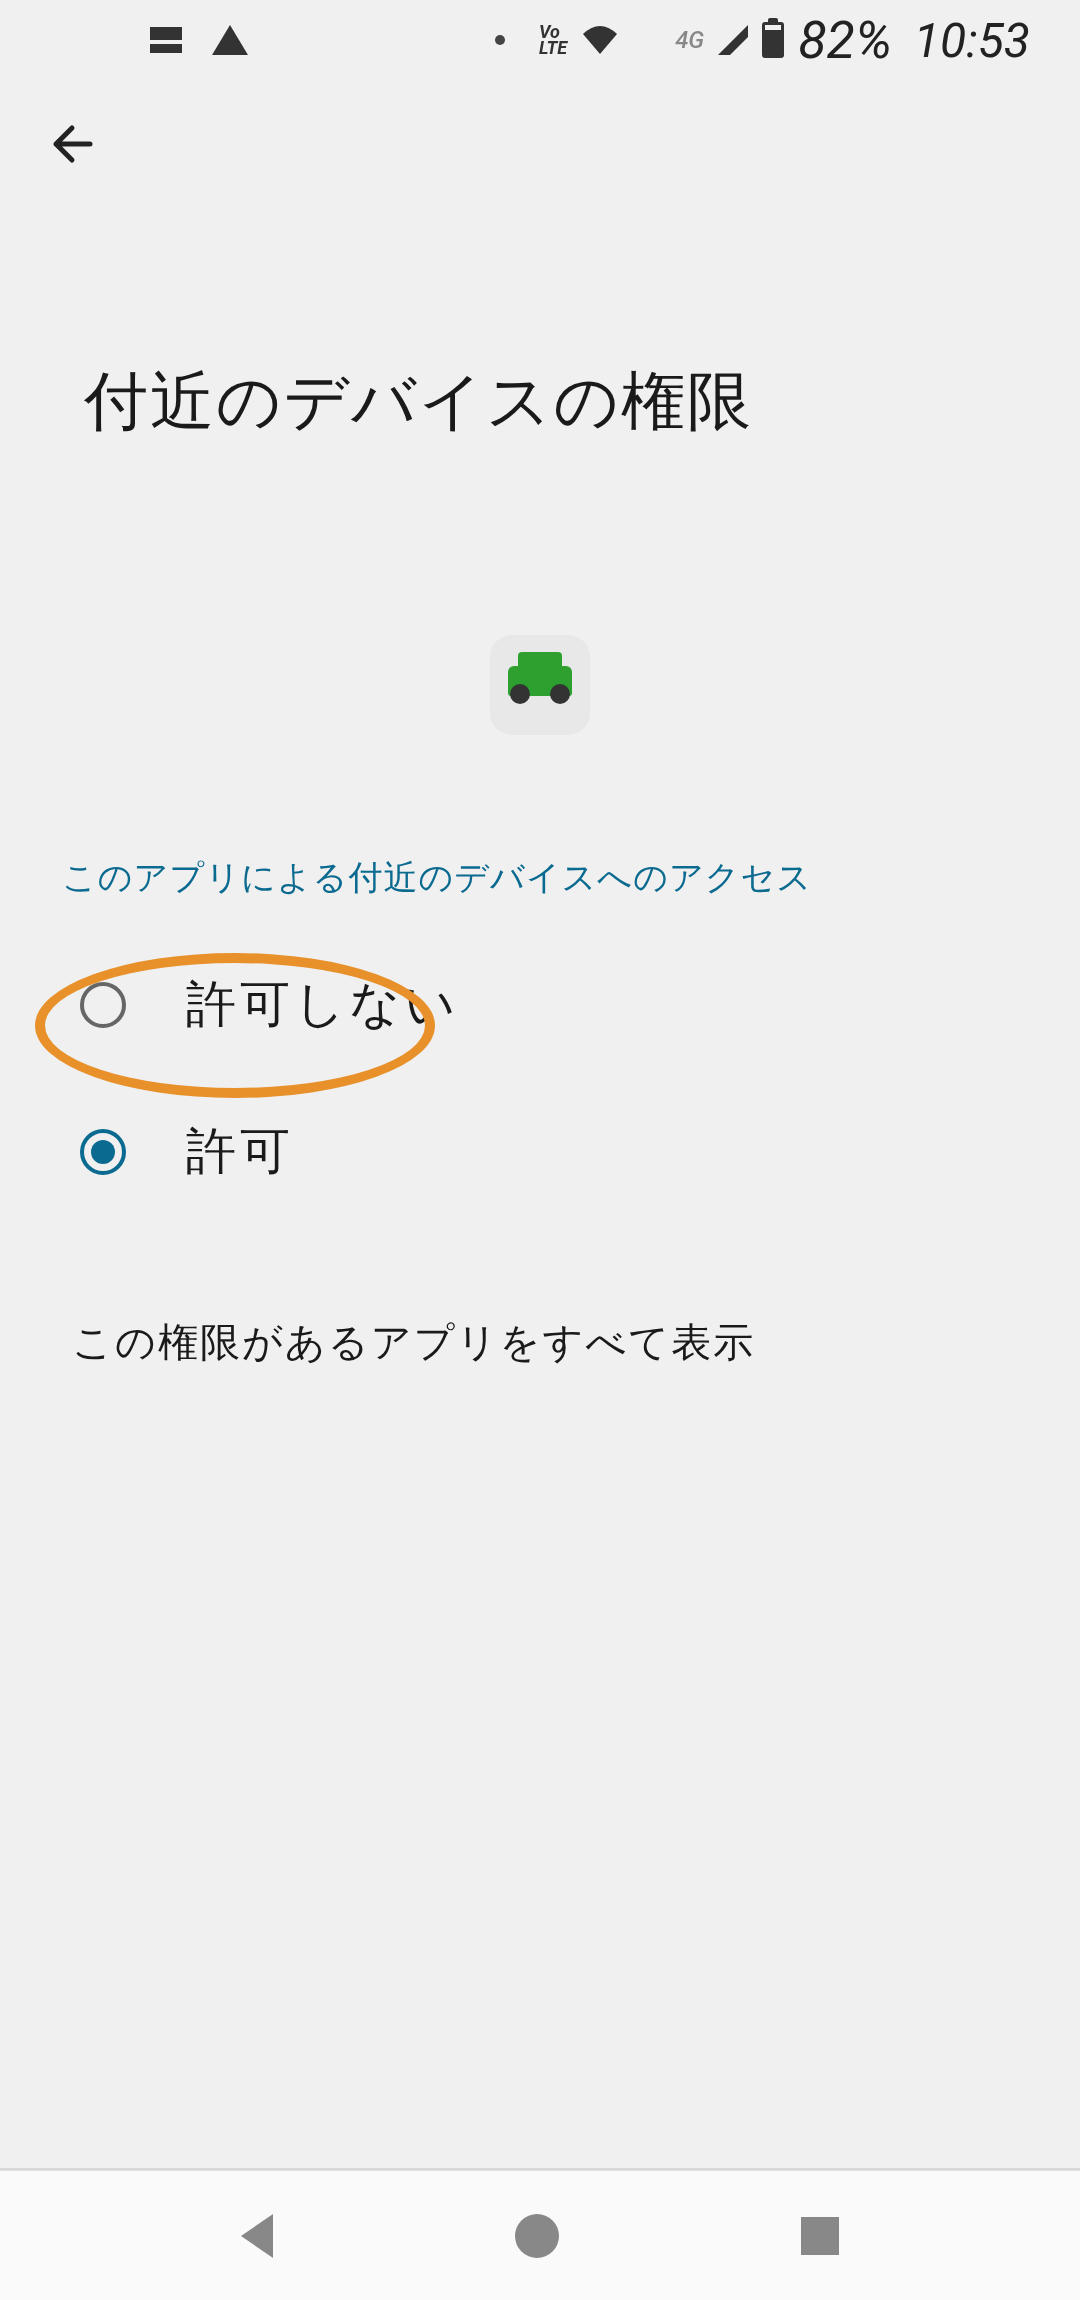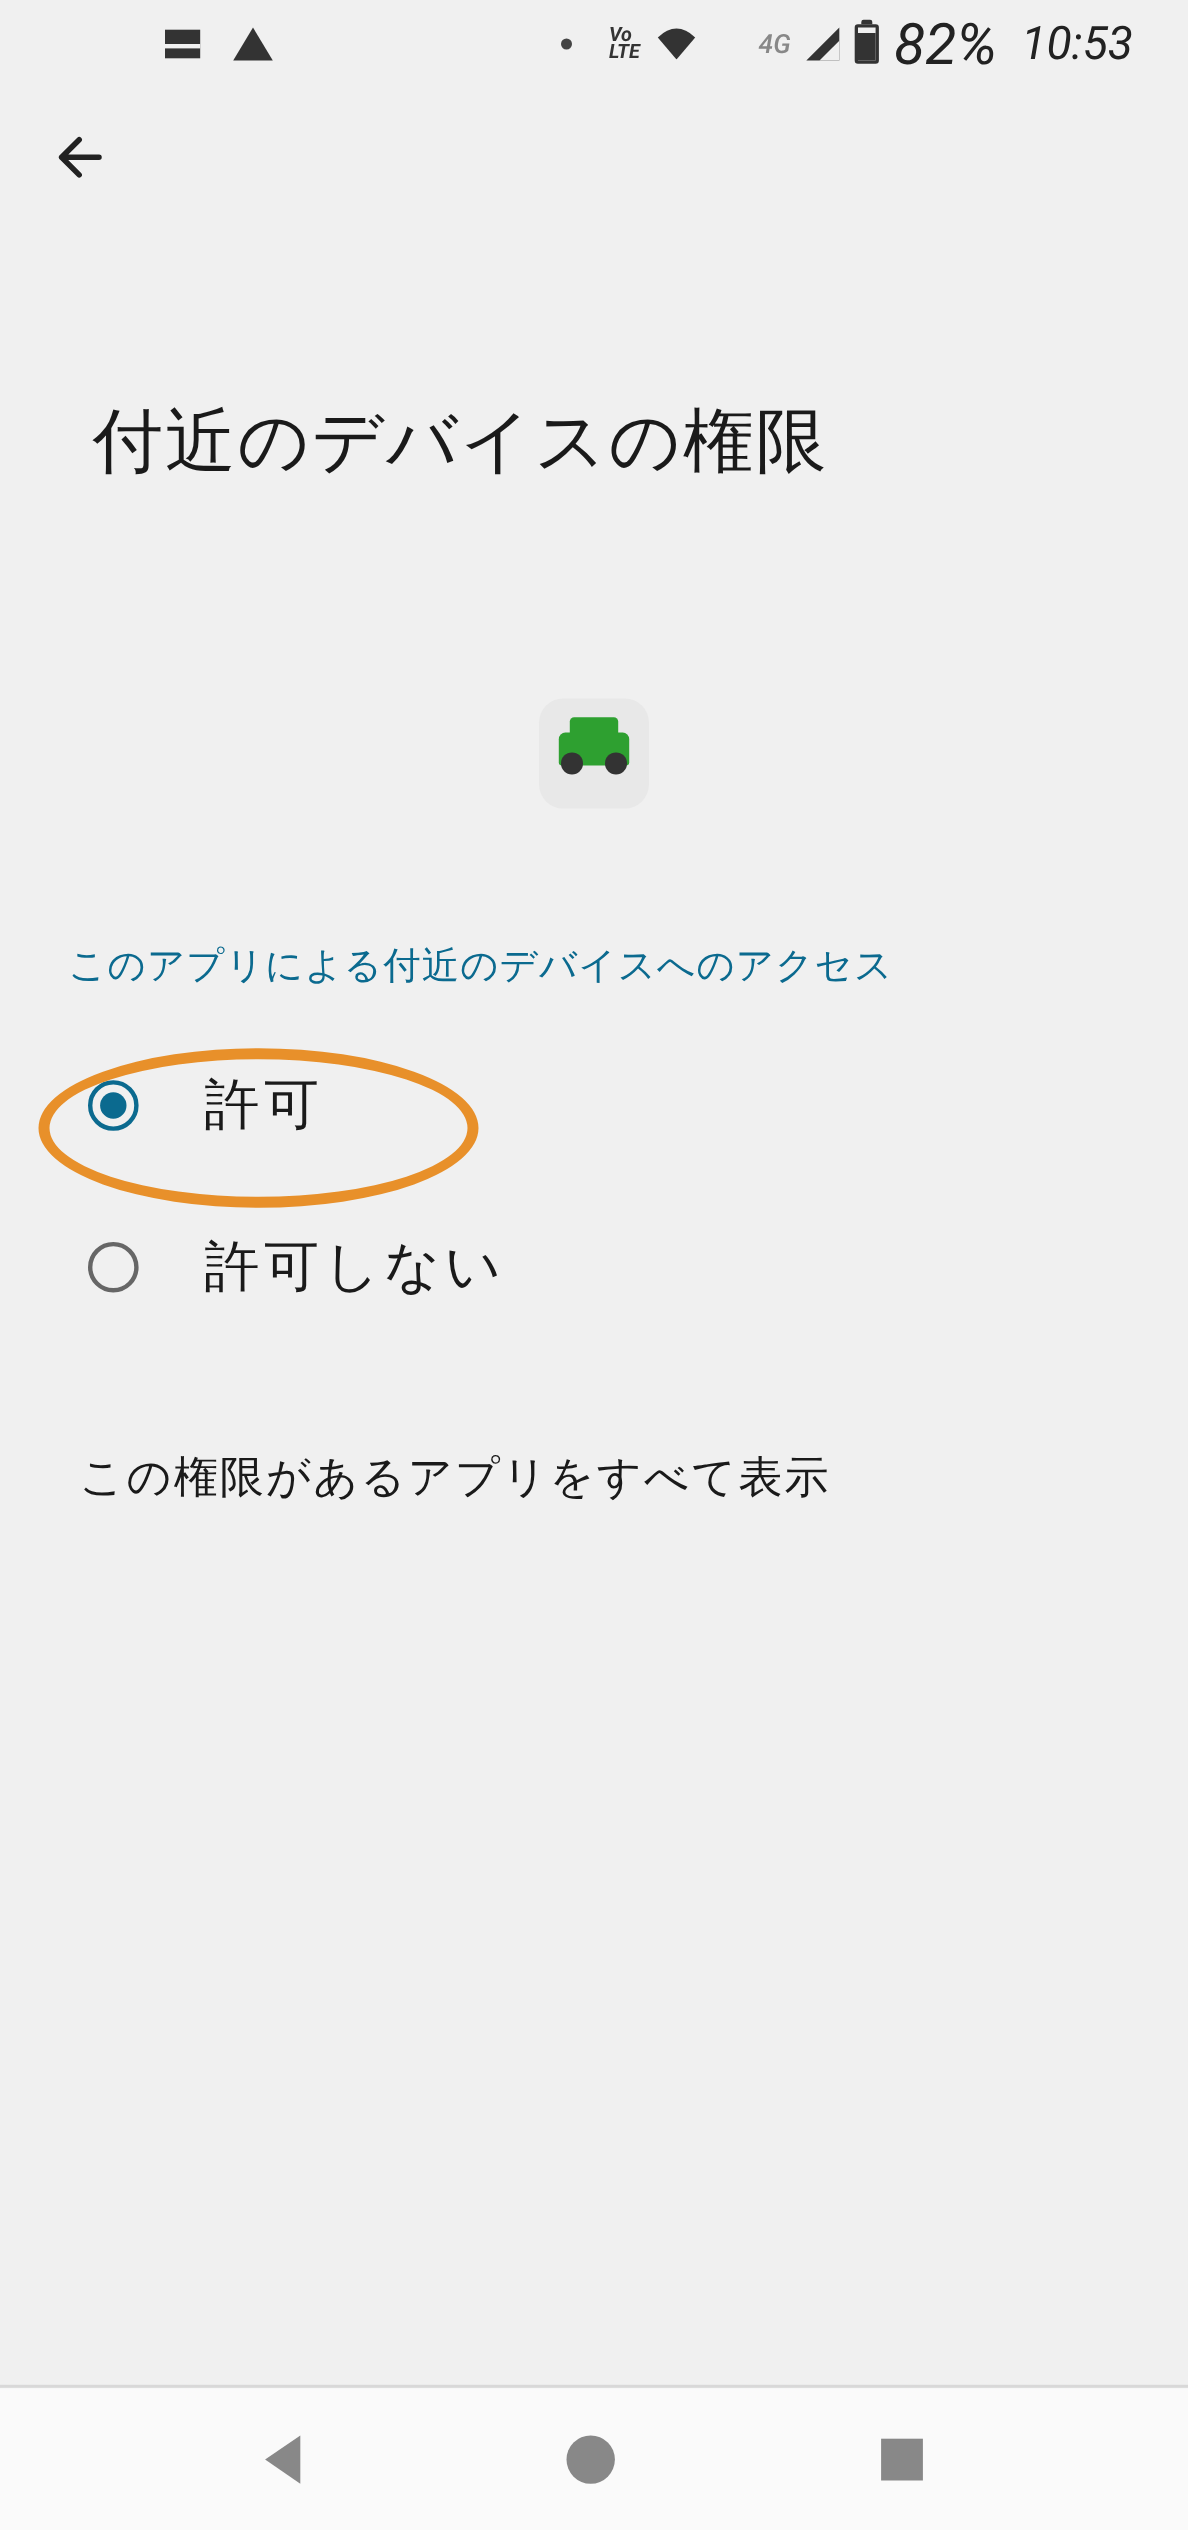--- a/index.html
+++ b/index.html
@@ -132,21 +132,21 @@
       background: #333;
       border-radius: 2px 2px 0 0;
     }
     
     .battery-pct {
       font-size: 52px;
       color: #222;
     }
     
     .clock {
-      font-size: 42px;
+      font-size: 48px;
       color: #222;
       font-weight: 400;
       margin-left: 8px;
     }
     
     
     .back-button {
       padding: 40px 50px;
     }
     
@@ -377,30 +377,30 @@
     </div>
   </div>
 </div>
 
 <div class="section-label">このアプリによる付近のデバイスへのアクセス</div>
 
 <div class="radio-options">
   <div class="highlight-oval"></div>
 
   <div class="radio-option">
+    <div class="radio-circle"></div>
+    <div class="radio-label">許可しない</div>
+  </div>
+
+  <div class="radio-option">
     <div class="radio-circle selected">
       <div class="radio-inner"></div>
     </div>
     <div class="radio-label">許可</div>
   </div>
-
-  <div class="radio-option">
-    <div class="radio-circle"></div>
-    <div class="radio-label">許可しない</div>
-  </div>
 </div>
 
 <div class="show-all">この権限があるアプリをすべて表示</div>
 
 <div class="content-bottom-line"></div>
 
 <div class="nav-bar">
   <div class="nav-back"></div>
   <div class="nav-home"></div>
   <div class="nav-recent"></div>

